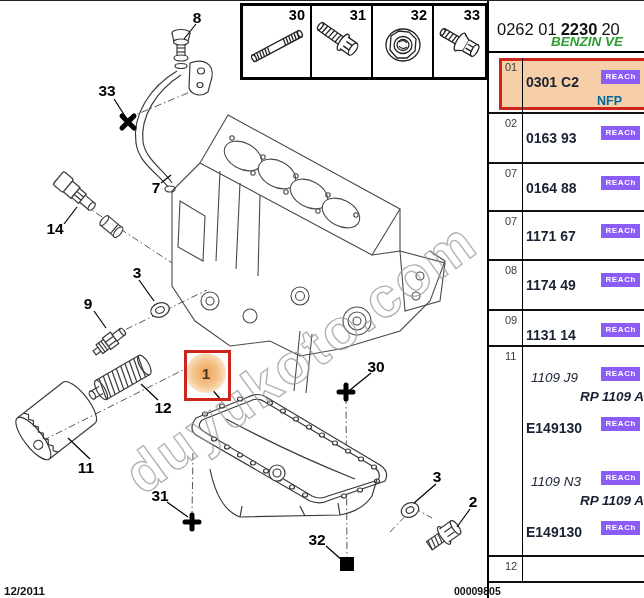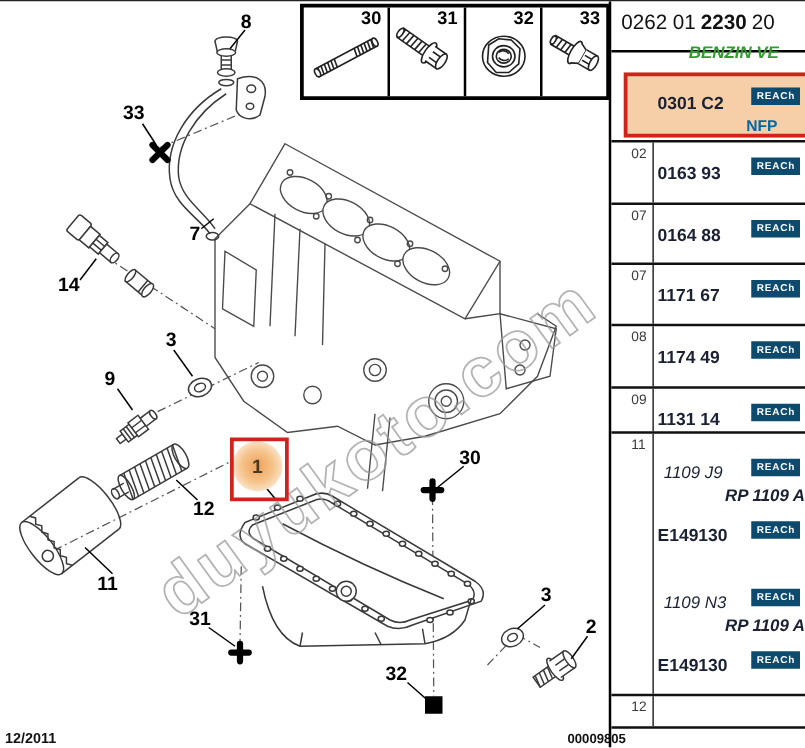--- a/index.html
+++ b/index.html
@@ -15,37 +15,37 @@
   
   #hardware-box{position:absolute;left:240px;top:2px;width:248px;height:77px;border:3px solid #000;
                 box-sizing:border-box;display:flex;background:#fff;z-index:3;}
   .hw-cell{position:relative;height:100%;box-sizing:border-box;border-right:2.5px solid #000;overflow:hidden;}
   .hw-cell:last-child{border-right:none;}
   .hw-num{position:absolute;top:1px;right:5px;font-weight:bold;font-size:14.5px;}
   .hw-cell svg{position:absolute;left:2px;top:8px;}
   
   #parts-table{position:absolute;left:487px;top:0;width:157px;height:598px;border-left:2px solid #000;
                box-sizing:border-box;overflow:hidden;z-index:3;}
-  #table-header{position:absolute;top:5px;left:0;right:0;height:36px;border-bottom:2px solid #000;
+  #table-header{position:absolute;top:16px;left:0;right:0;height:36px;border-bottom:2px solid #000;
                 font-size:16.5px;color:#111;padding:3px 0 0 8px;white-space:nowrap;box-sizing:border-box;}
   #table-header .bold{font-weight:bold;}
   #table-header span{margin-right:4px;}
   #subtitle-row{position:absolute;top:24px;left:0;right:0;height:33px;}
   #subtitle-text{position:absolute;left:62px;top:9px;font-style:italic;font-weight:bold;
                  font-size:13.5px;color:#2f9e2f;white-space:nowrap;}
   #table-rows{position:absolute;top:57px;left:0;right:0;}
   .t-row{position:relative;border-bottom:2px solid #111;box-sizing:border-box;}
   .hl{position:absolute;left:10px;right:-8px;top:0;bottom:2px;background:#f6cfa8;border:3px solid #cf241c;}
   .num-cell{position:absolute;left:0;top:0;bottom:0;width:33px;border-right:1px solid #000;}
   .num{position:absolute;top:3px;left:16px;font-size:11px;color:#3a3a3a;}
   .code{position:absolute;left:37px;font-size:14px;font-weight:bold;color:#1a2133;white-space:nowrap;}
   .code.italic{font-style:italic;font-weight:normal;left:42px;font-size:13.5px;}
   .sub-code{position:absolute;left:91px;font-size:13.5px;font-weight:bold;font-style:italic;
             color:#1a2133;white-space:nowrap;}
-  .badge{position:absolute;right:4px;background:#0c4a6e;color:#fff;font-size:8px;font-weight:bold;
+  .badge{position:absolute;right:4px;background:#8b5cf6;color:#fff;font-size:8px;font-weight:bold;
          letter-spacing:.6px;padding:3px 4px;line-height:1;}
   .note{position:absolute;right:22px;font-weight:bold;font-size:12.5px;color:#0369a1;}
   
   #date-label{position:absolute;left:4px;top:584px;font-weight:bold;font-size:11.5px;color:#111;z-index:3;}
   #doc-number{position:absolute;left:430px;top:584px;font-weight:bold;font-size:10.5px;color:#111;z-index:3;padding-left:24px;}
 </style>
 </head>
 <body>
 
 <div id="root">
@@ -369,20 +369,23 @@
   <div id="parts-table">
     <div id="table-header">
       <span>0262 01</span><span class="bold">2230</span><span>20</span>
     </div>
     <div id="subtitle-row">
       <span id="subtitle-text">BENZIN VE</span>
     </div>
     <div id="table-rows">
         <div class="t-row" style="height: 56px;">
           <div class="hl"></div>
+          <div class="num-cell">
+            <span class="num">01</span>
+          </div>
           <span class="code" style="top: 16px;">0301 C2</span>
           <span class="badge" style="top: 12px;">REACh</span>
           <span class="note" style="top: 36px;">NFP</span>
         </div>
         <div class="t-row" style="height: 50px;">
           <div class="num-cell">
             <span class="num">02</span>
           </div>
           <span class="code" style="top: 16px;">0163 93</span>
           <span class="badge" style="top: 12px;">REACh</span>

